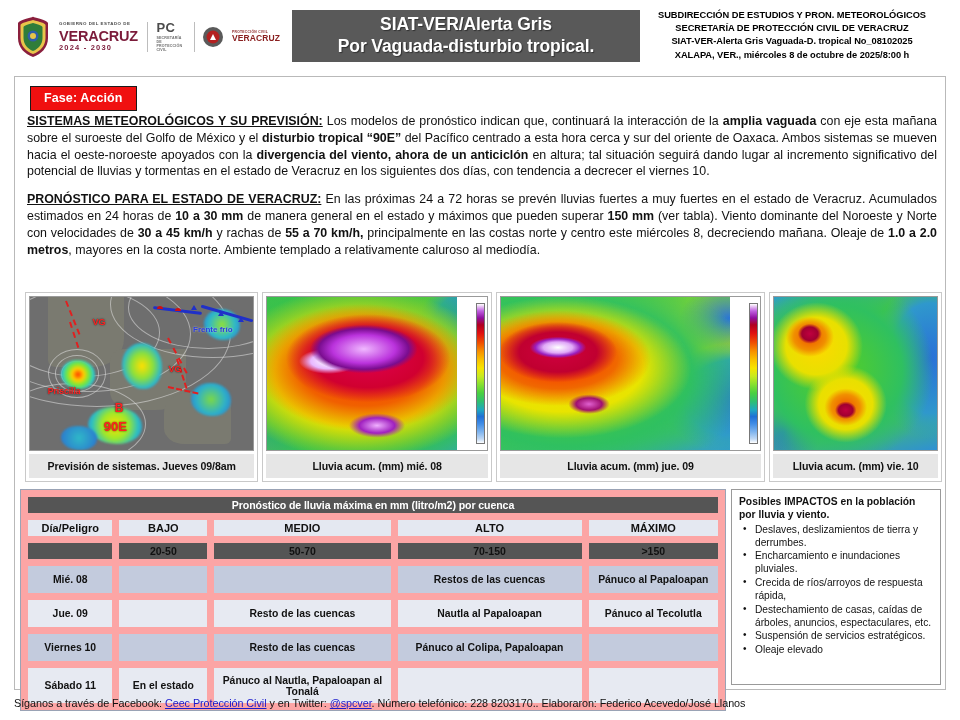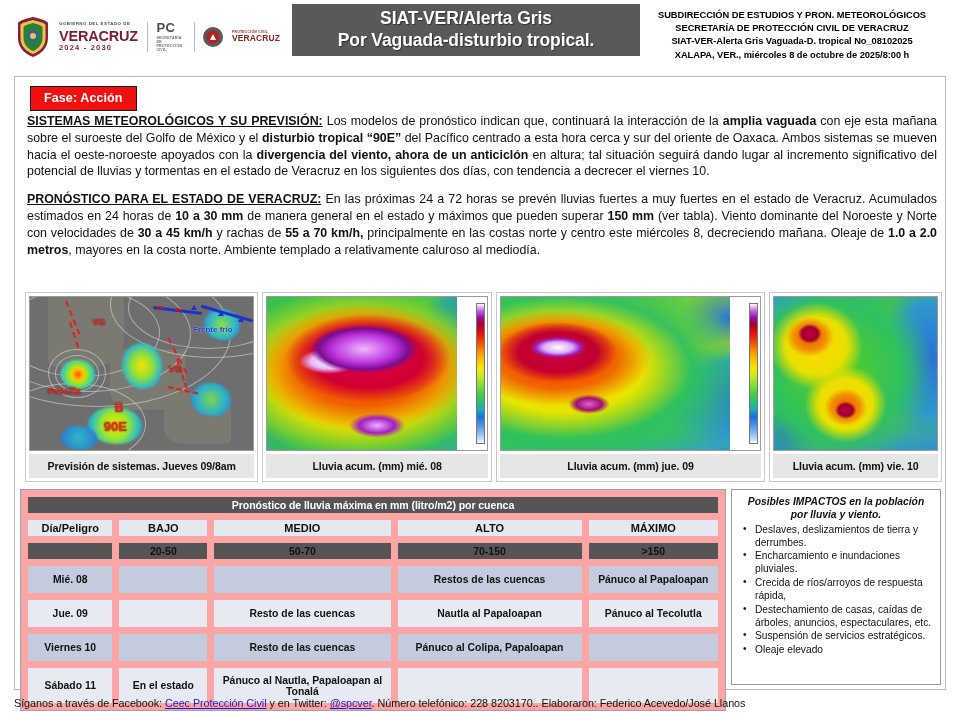--- a/index.html
+++ b/index.html
@@ -120,21 +120,21 @@
   }
   .pcv-big {
     font-size: 8.5px;
     font-weight: bold;
     color: #8a2020;
     letter-spacing: 0.1px;
   }
 
   .title-banner {
     position: absolute;
-    left: 292px; top: 4px;
+    left: 292px; top: 10px;
     width: 348px; height: 52px;
     background: #595959;
     color: #ffffff;
     display: flex;
     flex-direction: column;
     align-items: center;
     justify-content: center;
     text-align: center;
     font-weight: bold;
     font-size: 17.5px;
@@ -368,27 +368,25 @@
   .impacts {
     position: absolute;
     left: 716px; top: 412px;
     width: 210px;
     min-height: 196px;
     border: 1px solid #9a9a9a;
     background: #ffffff;
     padding: 6px 7px 6px 7px;
   }
   .impacts-title {
-    text-align: center;
     font-weight: bold;
     font-size: 10.3px;
     line-height: 1.25;
     color: #111;
     margin-bottom: 2px;
-    font-style: italic;
   }
   .impacts ul {
     list-style: none;
     margin: 0; padding: 0;
   }
   .impacts li {
     position: relative;
     padding-left: 16px;
     font-size: 10.2px;
     line-height: 1.26;

